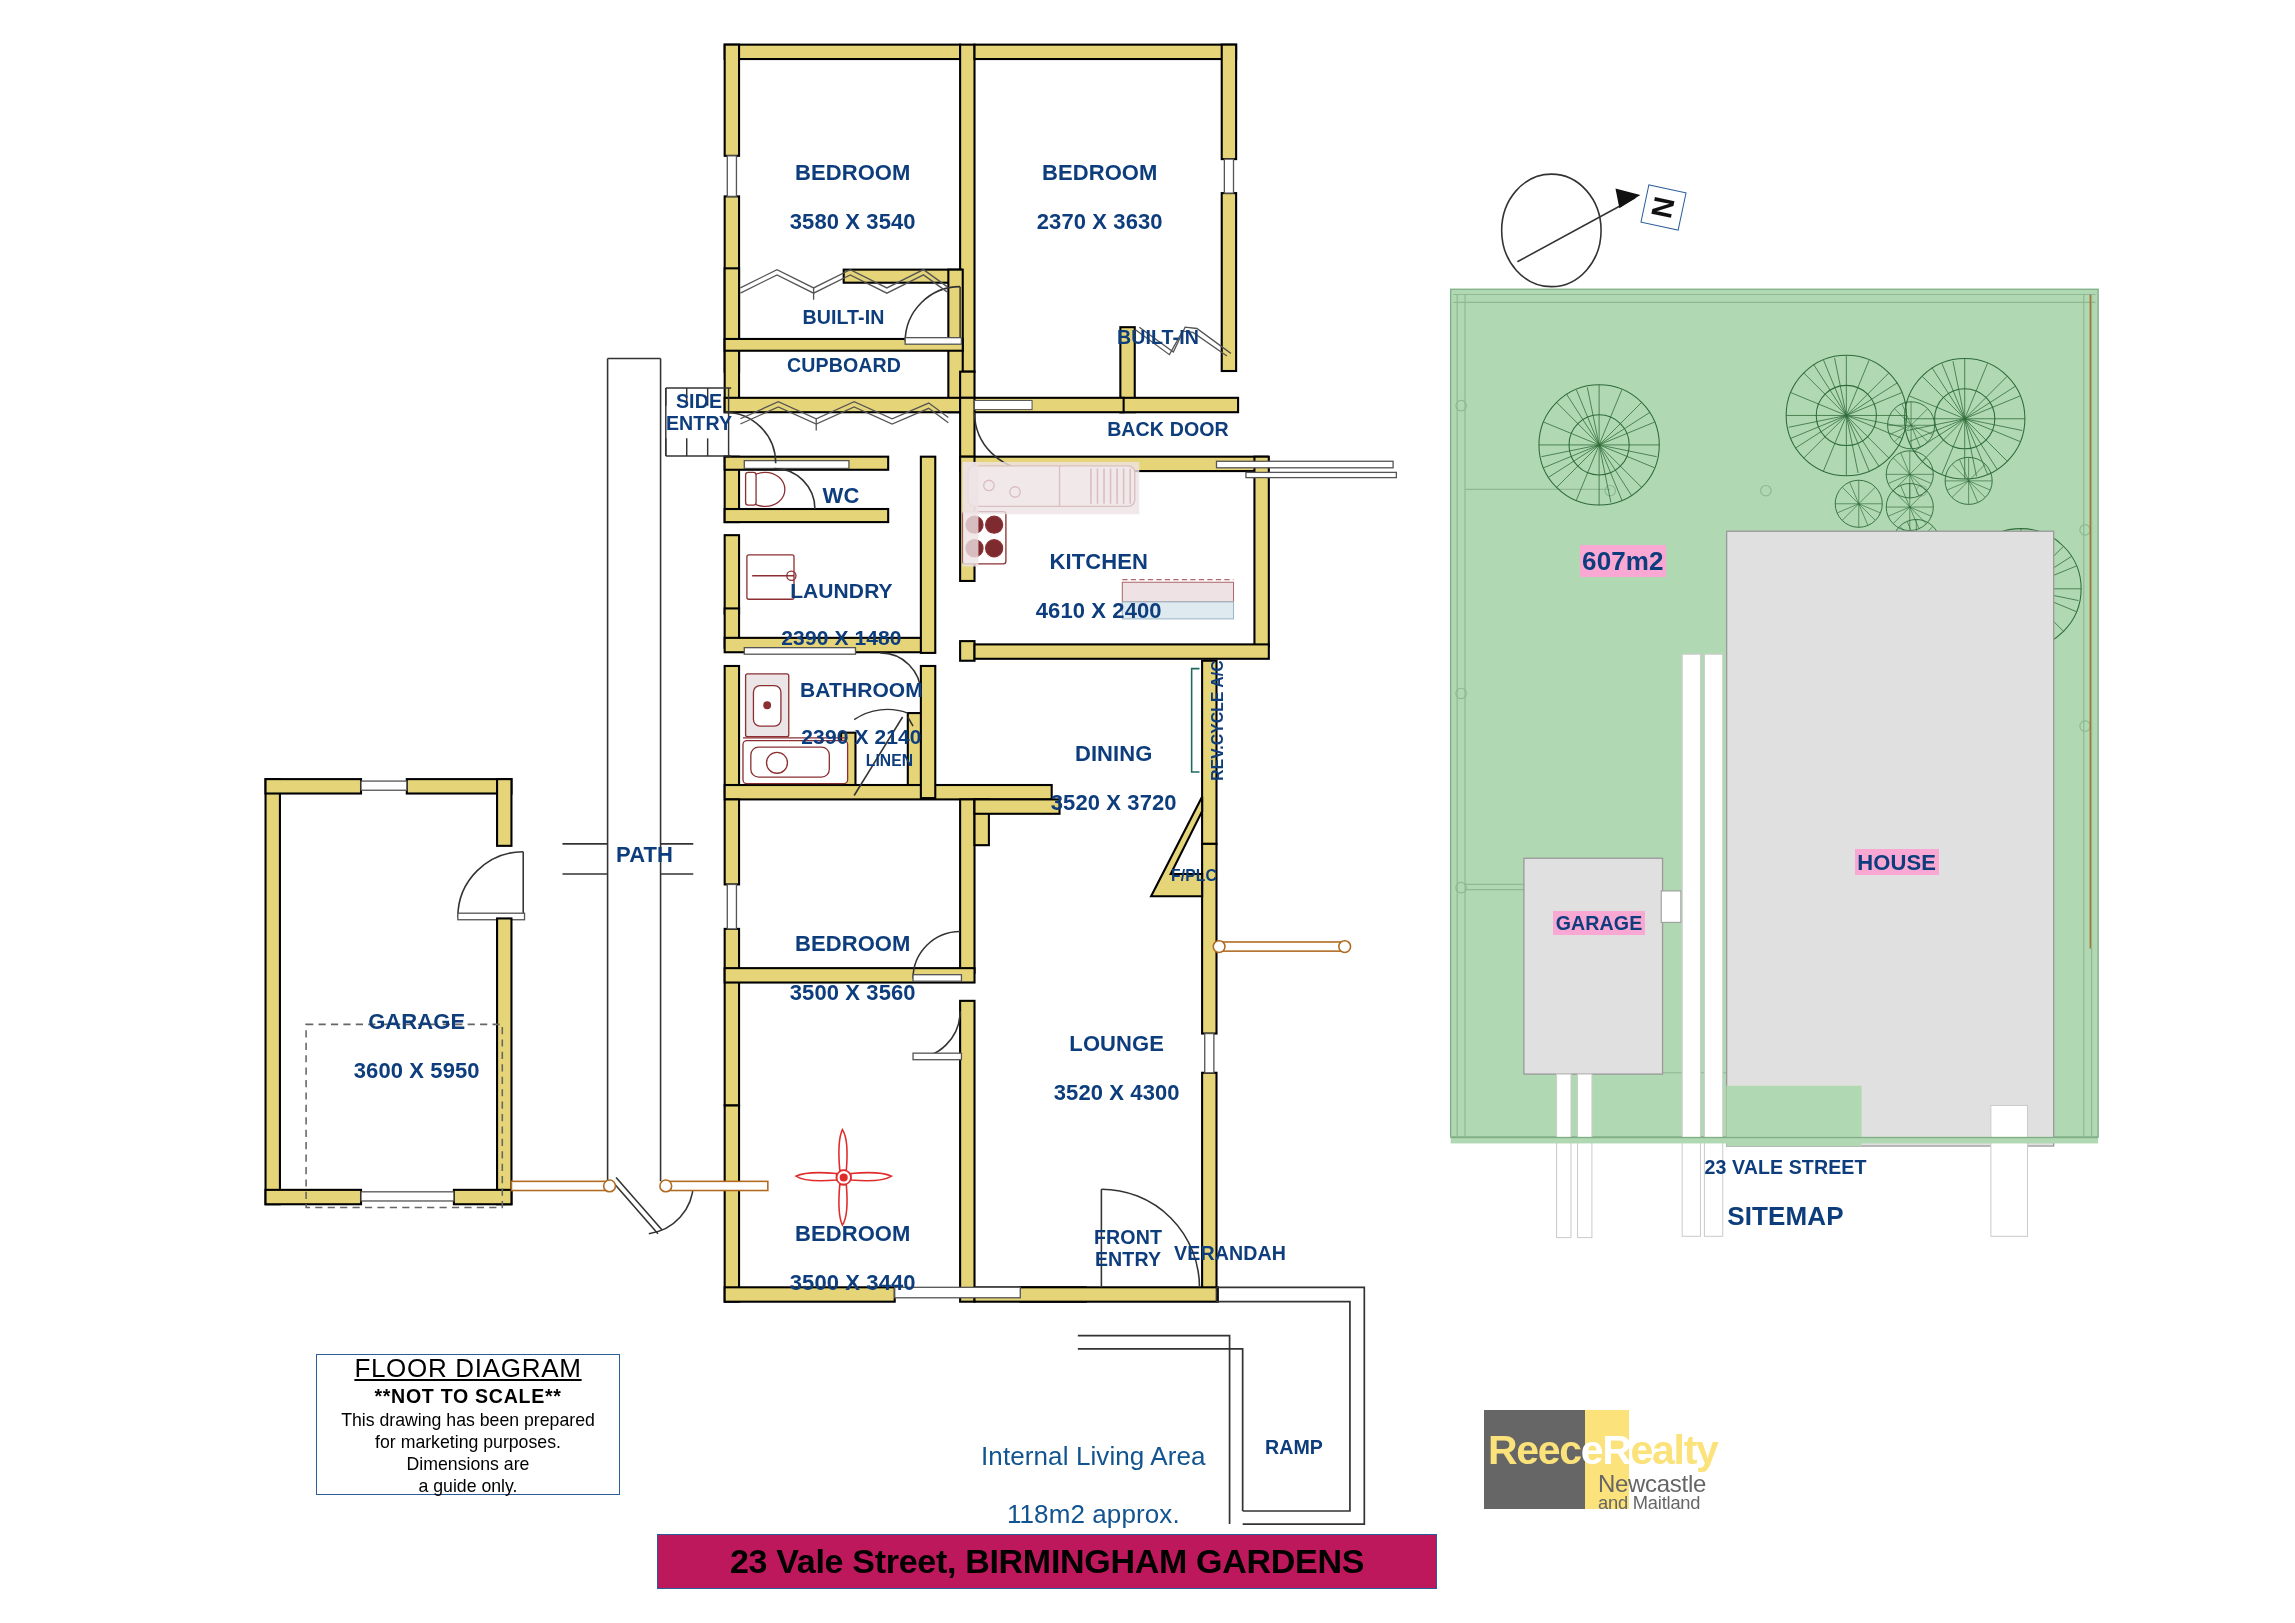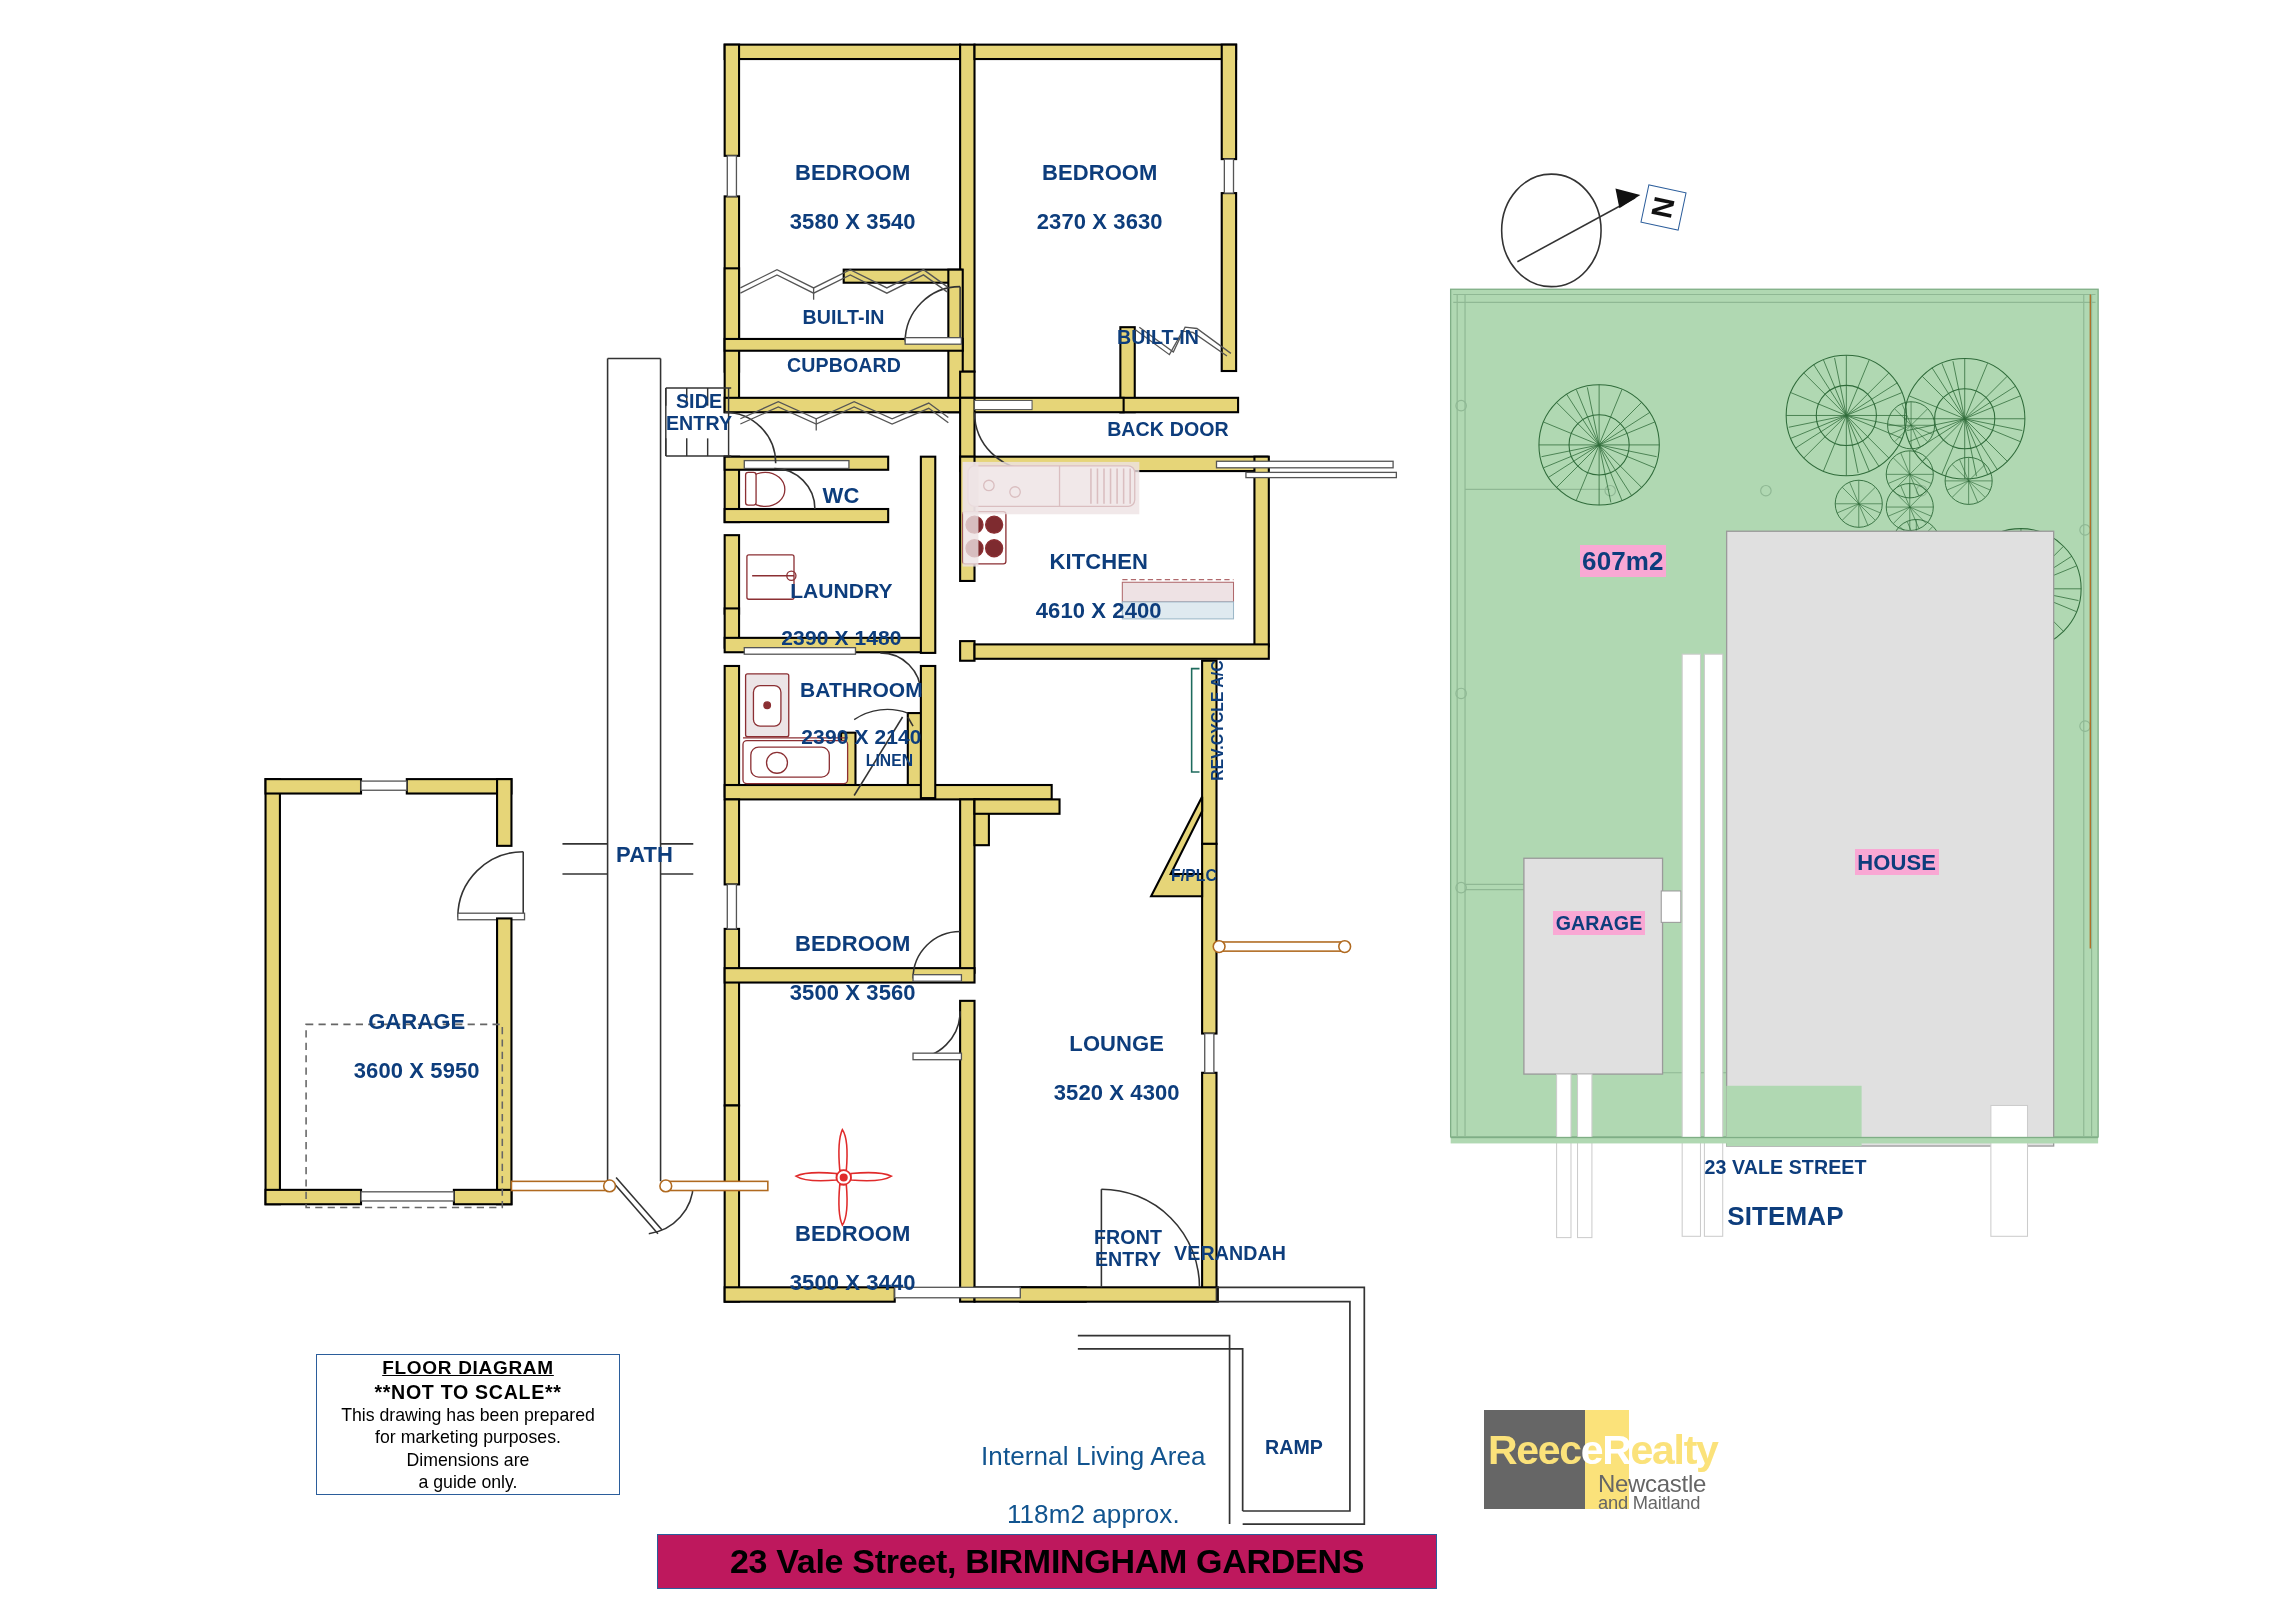--- a/index.html
+++ b/index.html
@@ -17,21 +17,21 @@
   .lbl.sz40{font-size:26px;}
   .lbl.thin{font-weight:normal;}
 
   .vert{transform-origin:center center;transform:rotate(-90deg);}
 
   
   #disclaimer{position:absolute;left:316px;top:1354px;width:304px;height:141px;
     border:1.3px solid #2b5d9b;background:#fff;box-sizing:border-box;
     display:flex;flex-direction:column;align-items:center;justify-content:center;
     color:#000;font-size:18.3px;line-height:1.25;font-family:"Liberation Sans",sans-serif;}
-  #disclaimer .hd{font-weight:bold;text-decoration:underline;letter-spacing:0.7px;font-size:19px;}
+  #disclaimer .hd{font-weight:normal;text-decoration:underline;letter-spacing:0.7px;font-size:26px;}
   #disclaimer .hd2{font-weight:bold;letter-spacing:0.7px;font-size:19.6px;}
   #disclaimer .bd{font-weight:normal;font-size:17.7px;}
 
   
   #titlebar{position:absolute;left:657px;top:1534px;width:780px;height:55px;
     border:1.3px solid #2b5d9b;background:#be185d;box-sizing:border-box;
     display:flex;align-items:center;justify-content:center;}
   #titlebar span{font-size:34px;font-weight:bold;color:#000;
     font-family:"Liberation Sans",sans-serif;letter-spacing:-0.3px;}
 
@@ -447,20 +447,24 @@
   <span>4610 X 2400</span>
 </div>
 <div class="lbl sz32" style="font-size:21px;left:734px;top:555px;width:203px;">
   <span>LAUNDRY</span><br>
   <span>2390 X 1480</span>
 </div>
 <div class="lbl sz32" style="font-size:21px;left:739px;top:654px;width:209px;padding-left:12px;">
   <span>BATHROOM</span><br>
   <span>2390 X 2140</span>
 </div>
+<div class="lbl sz34" style="left:1019px;top:717px;width:177px;">
+  <span>DINING</span><br>
+  <span>3520 X 3720</span>
+</div>
 <div class="lbl sz34" style="left:755px;top:907px;width:183px;">
   <span>BEDROOM</span><br>
   <span>3500 X 3560</span>
 </div>
 <div class="lbl sz34" style="left:1022px;top:1007px;width:177px;">
   <span>LOUNGE</span><br>
   <span>3520 X 4300</span>
 </div>
 <div class="lbl sz34" style="left:755px;top:1197px;width:183px;">
   <span>BEDROOM</span><br>

